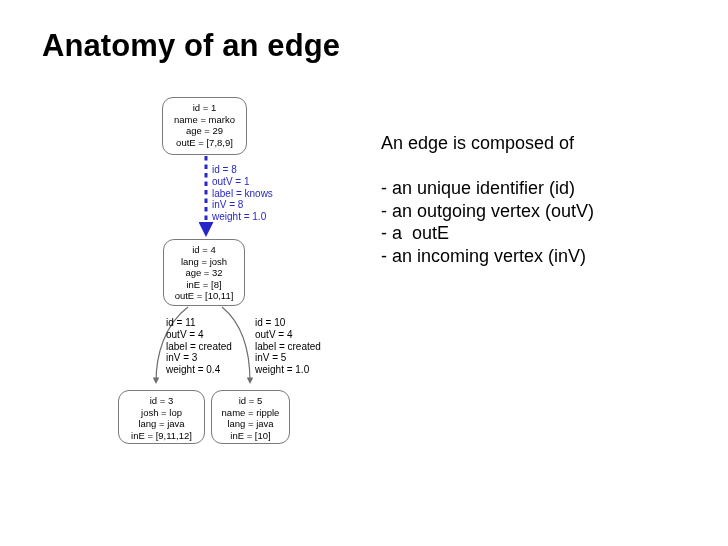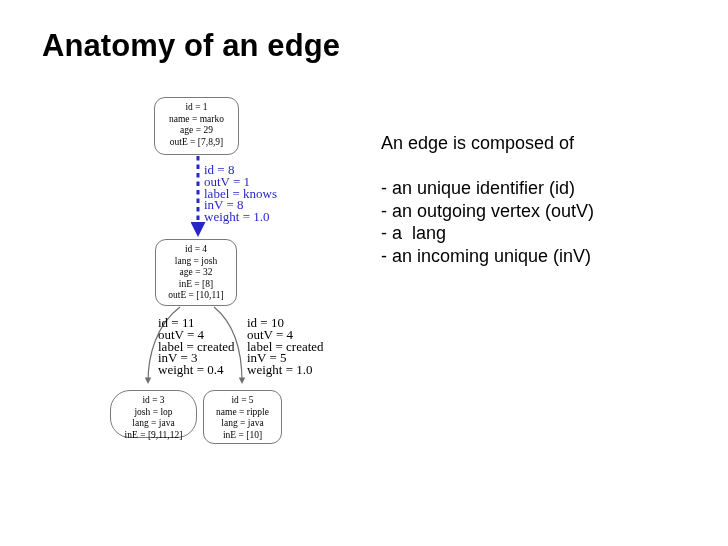--- a/index.html
+++ b/index.html
@@ -22,25 +22,24 @@
     font-size: 31px;
     font-weight: bold;
     color: #000000;
     letter-spacing: 0.1px;
     white-space: nowrap;
   }
 
   
   #graph {
     position: absolute;
-    left: 8px;
+    left: 16px;
     top: 0;
     width: 360px;
     height: 470px;
-    font-family: Liberation Serif, serif;
   }
   #graph-svg {
     position: absolute;
     left: 0;
     top: 0;
     width: 360px;
     height: 470px;
     overflow: visible;
   }
 
@@ -57,27 +56,27 @@
     padding-top: 4px;
     white-space: nowrap;
   }
   .vertex .prop {
     display: block;
   }
 
   
   #vertex-marko  { left: 146px; top: 97px;  width: 85px;  height: 58px; }
   #vertex-josh   { left: 147px; top: 239px; width: 82px;  height: 67px; }
-  #vertex-lop    { left: 102px; top: 390px; width: 87px;  height: 48px; border-radius: 20px; }
+  #vertex-lop    { left: 102px; top: 390px; width: 87px;  height: 54px; }
   #vertex-ripple { left: 195px; top: 390px; width: 79px;  height: 54px; }
 
   
   .edge-label {
     position: absolute;
-    font-size: 13px;
+    font-size: 10px;
     line-height: 11.8px;
     white-space: nowrap;
   }
   .edge-label .prop { display: block; }
 
   #edge-label-knows {
     left: 196px;
     top: 164px;
     color: #2727c8;
   }
@@ -187,17 +186,17 @@
       <span class="prop">weight = 1.0</span>
     </div>
 
   </div>
 
   <div id="description">
     <span class="desc-line">An edge is composed of</span>
     <span class="desc-line"></span>
     <span class="desc-line">- an unique identifier (id)</span>
     <span class="desc-line">- an outgoing vertex (outV)</span>
-    <span class="desc-line">- a  lang</span>
-    <span class="desc-line">- an incoming unique (inV)</span>
+    <span class="desc-line">- a  outE</span>
+    <span class="desc-line">- an incoming vertex (inV)</span>
   </div>
 
 </div>
 
 </body></html>

